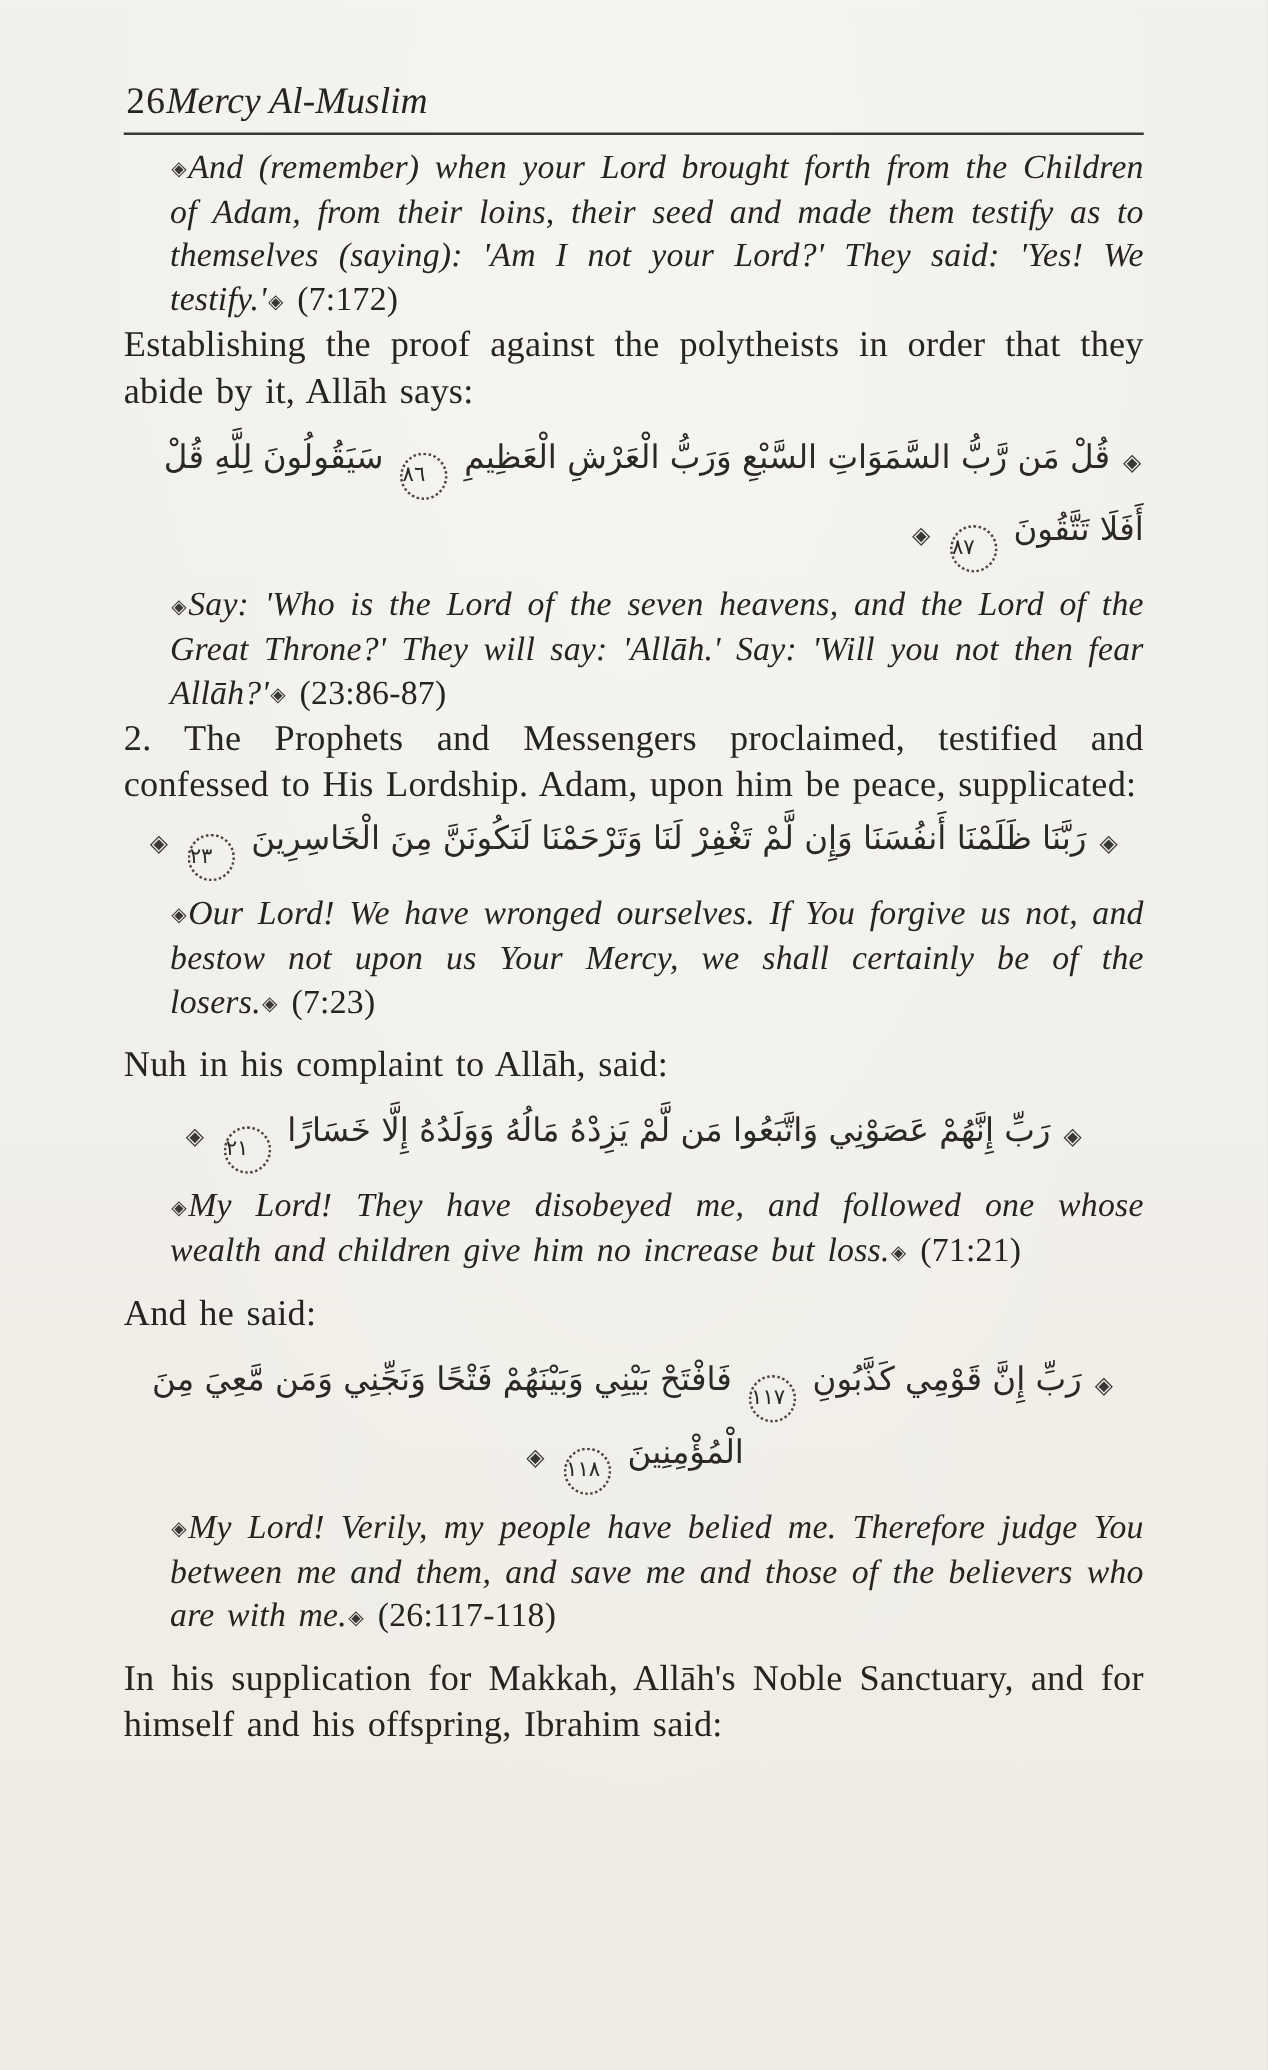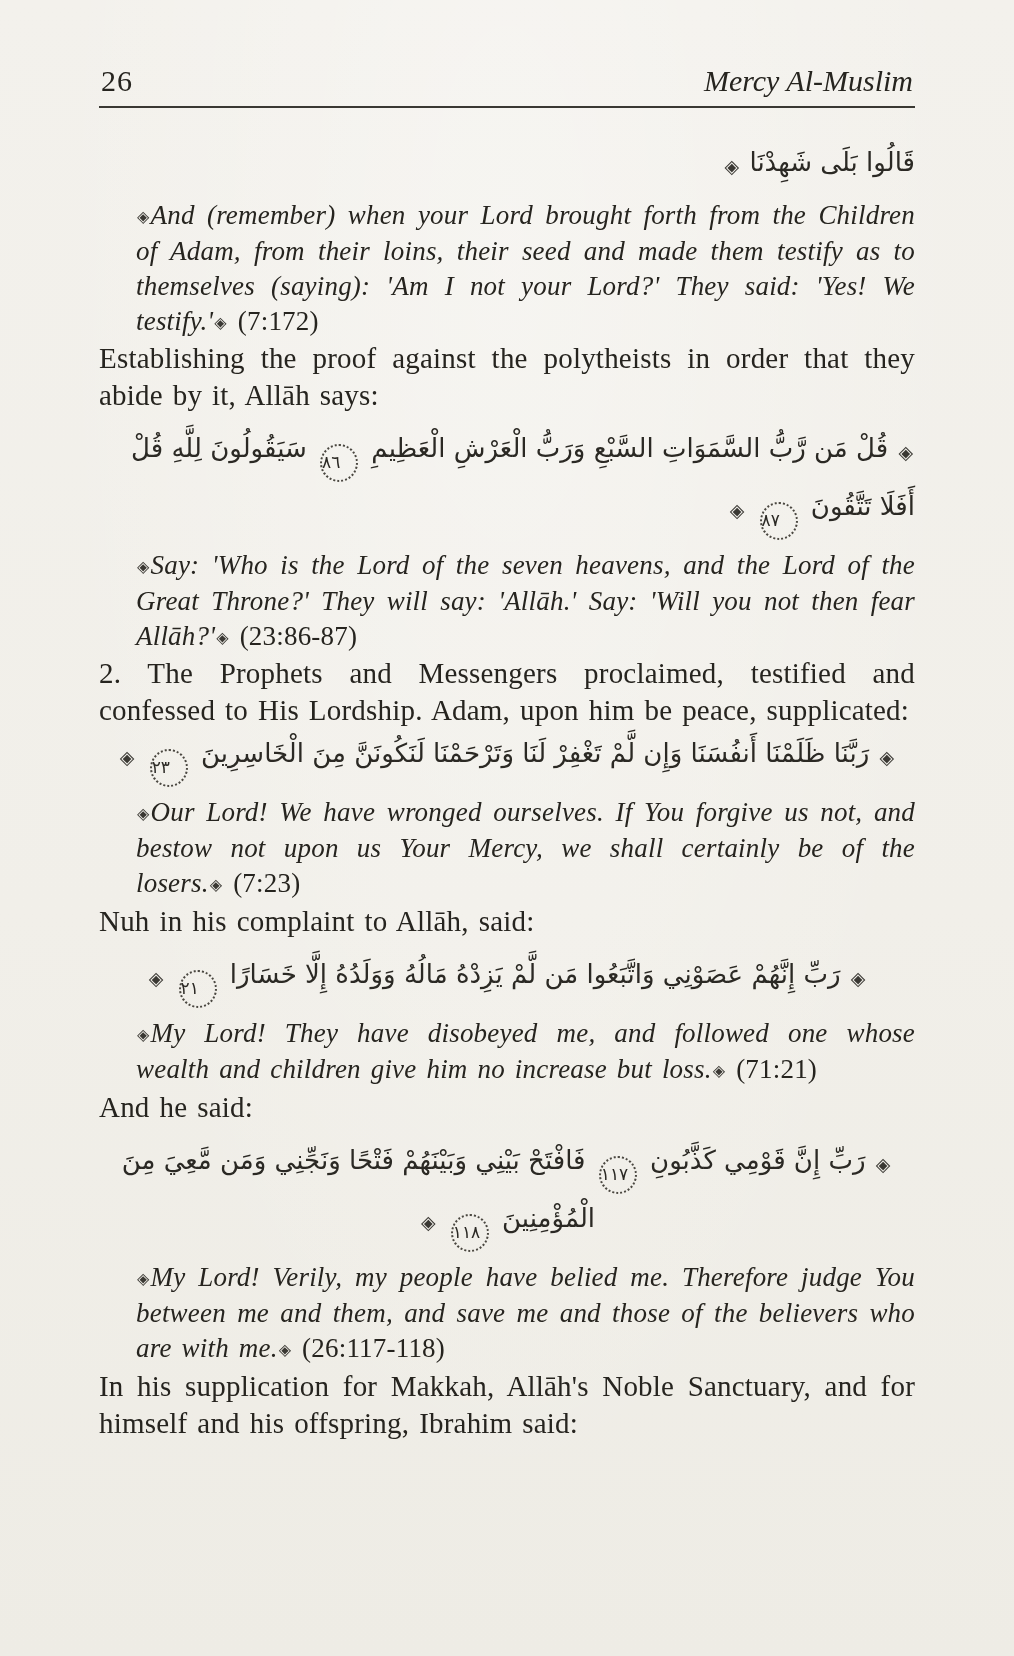--- a/index.html
+++ b/index.html
@@ -10,21 +10,21 @@
     margin:0 auto;
     box-sizing:border-box;
     padding:64px 99px 0 99px;
     background:
       radial-gradient(ellipse at 50% 15%, rgba(255,255,255,.30), rgba(0,0,0,0) 65%),
       linear-gradient(180deg,#f3f1ec 0%, #f1efe9 55%, #eeece5 100%);
     color:#26241f;
     overflow:hidden;
   }
   .hdr{
-    display:flex; justify-content:space-between; align-items:flex-end;
+    display:flex; align-items:flex-end;
     font-size:30px; padding:0 2px 8px 2px;
     border-bottom:2px solid #3a3833;
   }
   .hdr .pno{letter-spacing:1px;}
   .hdr .title{font-style:italic;}
   .arabic{
     direction:rtl; unicode-bidi:embed;
     font-family:"DejaVu Sans", sans-serif;
     font-size:26px; line-height:48px; color:#2b2924;
   }
@@ -54,33 +54,32 @@
     vertical-align:2px; padding:0 1px;
   }
   .quote .ref{font-style:normal; white-space:nowrap;}
   .para{
     margin:12px 0 0 0;
     font-size:29px; line-height:37px;
     text-align:justify; word-spacing:2.5px; letter-spacing:.2px;
     color:#26241f;
   }
   .mt-a1{margin-top:30px;} .mt-sm{margin-top:8px;} .mt-md{margin-top:0;}
-  .mt-lg{margin-top:1px;} .mt-ar{margin-top:10px;}
+  .mt-lg{margin-top:14px;} .mt-ar{margin-top:10px;}
 </style>
 </head>
 <body>
 
 <div class="page">
 
   <header class="hdr">
     <span class="pno">26</span>
     <span class="title">Mercy Al-Muslim</span>
   </header>
 
-  <div class="arabic ar-right mt-a1" lang="ar"><span>قَالُوا بَلَى شَهِدْنَا</span> <span class="orn-ar">◈</span> </div>
 
   <p class="quote mt-sm">
     <span class="orn">◈</span><span>And (remember) when your Lord brought forth from the Children of Adam, from their loins, their seed and made them testify as to themselves (saying): 'Am I not your Lord?' They said: 'Yes! We testify.'</span><span class="orn">◈</span> <span class="ref">(7:172)</span>
   </p>
 
   <p class="para mt-md">Establishing the proof against the polytheists in order that they abide by it, Allāh says:</p>
 
   <div class="arabic ar-right mt-ar" lang="ar"><span class="orn-ar">◈</span> <span>قُلْ مَن رَّبُّ السَّمَوَاتِ السَّبْعِ وَرَبُّ الْعَرْشِ الْعَظِيمِ</span> <span class="ayah-num">٨٦</span> <span>سَيَقُولُونَ لِلَّهِ قُلْ أَفَلَا تَتَّقُونَ</span> <span class="ayah-num">٨٧</span> <span class="orn-ar">◈</span> </div>
 
   <p class="quote mt-sm">

